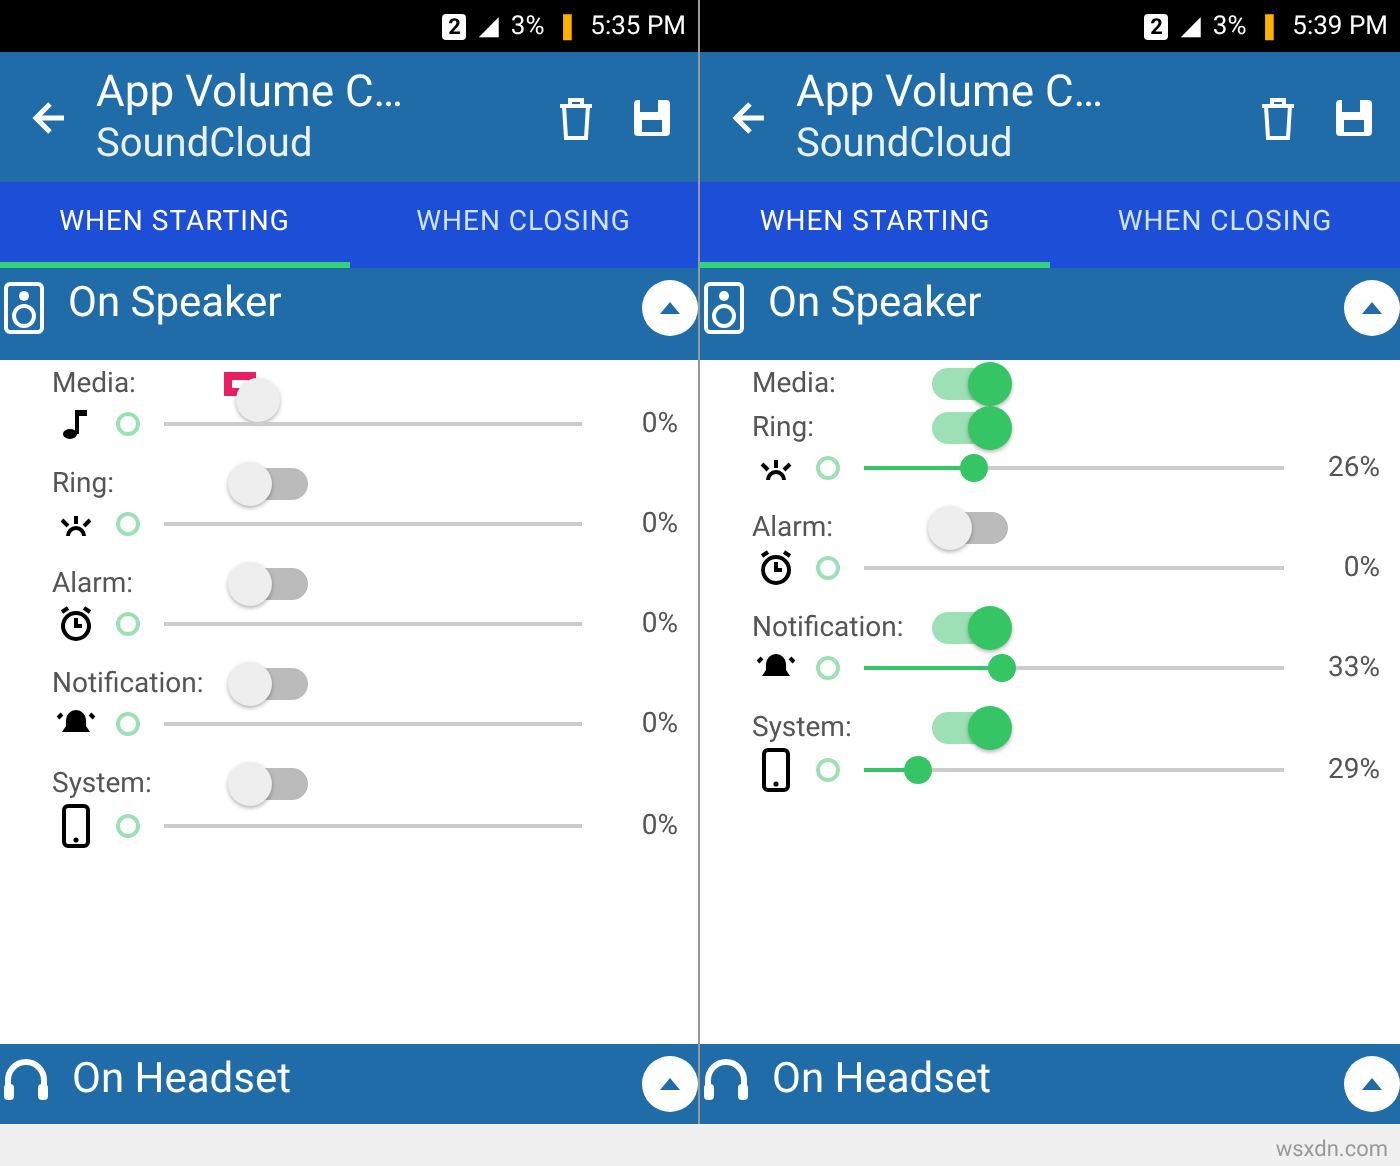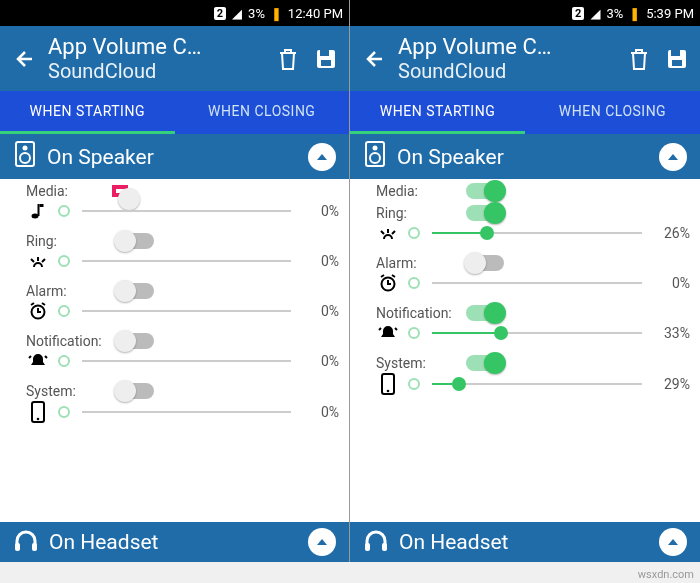--- a/index.html
+++ b/index.html
@@ -19,21 +19,21 @@
   .apptitle { font-size: 22px; white-space: nowrap; overflow: hidden; text-overflow: ellipsis; }
   .appsub { font-size: 20px; opacity: 0.9; }
   .ic { width: 26px; height: 26px; display: flex; align-items: center; justify-content: center; }
 
   
   .tabs { background: #1d4ed8; display: flex; }
   .tab { flex: 1; text-align: center; color: #cfe3f2; font-size: 14px; padding: 12px 4px; letter-spacing: 0.5px; border-bottom: 3px solid transparent; }
   .tab.active { color: #fff; border-bottom-color: #35d07a; }
 
   
-  .sect { background: #1f6ca8; color: #fff; display: flex; align-items: center; padding: 6px 13px; gap: 10px; font-size: 21px; }
+  .sect { background: #1f6ca8; color: #fff; display: flex; padding: 6px 0; gap: 10px; font-size: 21px; }
   .sect .chev { margin-left: auto; width: 28px; height: 28px; background: #fff; border-radius: 50%; display: flex; align-items: center; justify-content: center; }
   .sect.collapsed .chev svg { transform: rotate(180deg); }
 
   
   .content { flex: 1; overflow: hidden; margin-left: 16px; }
   .row { padding: 4px 10px 2px 10px; }
   .rowtop { display: flex; align-items: center; gap: 10px; font-size: 14px; color: #555; }
   .rowtop .label { min-width: 80px; }
   .rowbot { display: flex; align-items: center; gap: 8px; padding: 2px 0 6px 0; }
   .rowbot .pct { margin-left: auto; font-size: 14px; color: #555; min-width: 40px; text-align: right; }
@@ -60,21 +60,21 @@
 </head>
 <body>
 
 <div class="container" id="root">
     <div class="phone left">
       <div class="statusbar">
     <span class="sim-badge">2</span>
     <span>◢</span>
     <span>3%</span>
     <span class="battwarn">❚</span>
-    <span>12:40 PM</span>
+    <span>5:35 PM</span>
       </div>
       <div class="appbar">
     <div class="ic">
           <svg width="24" height="24" viewBox="0 0 24 24">
             <path d="M14 5 l-7 7 l7 7 M7 12 h14" stroke="#fff" stroke-width="2.5" fill="none"></path>
           </svg>
         </div>
     <div class="titles">
       <div class="apptitle">App Volume C…</div>
       <div class="appsub">SoundCloud</div>

